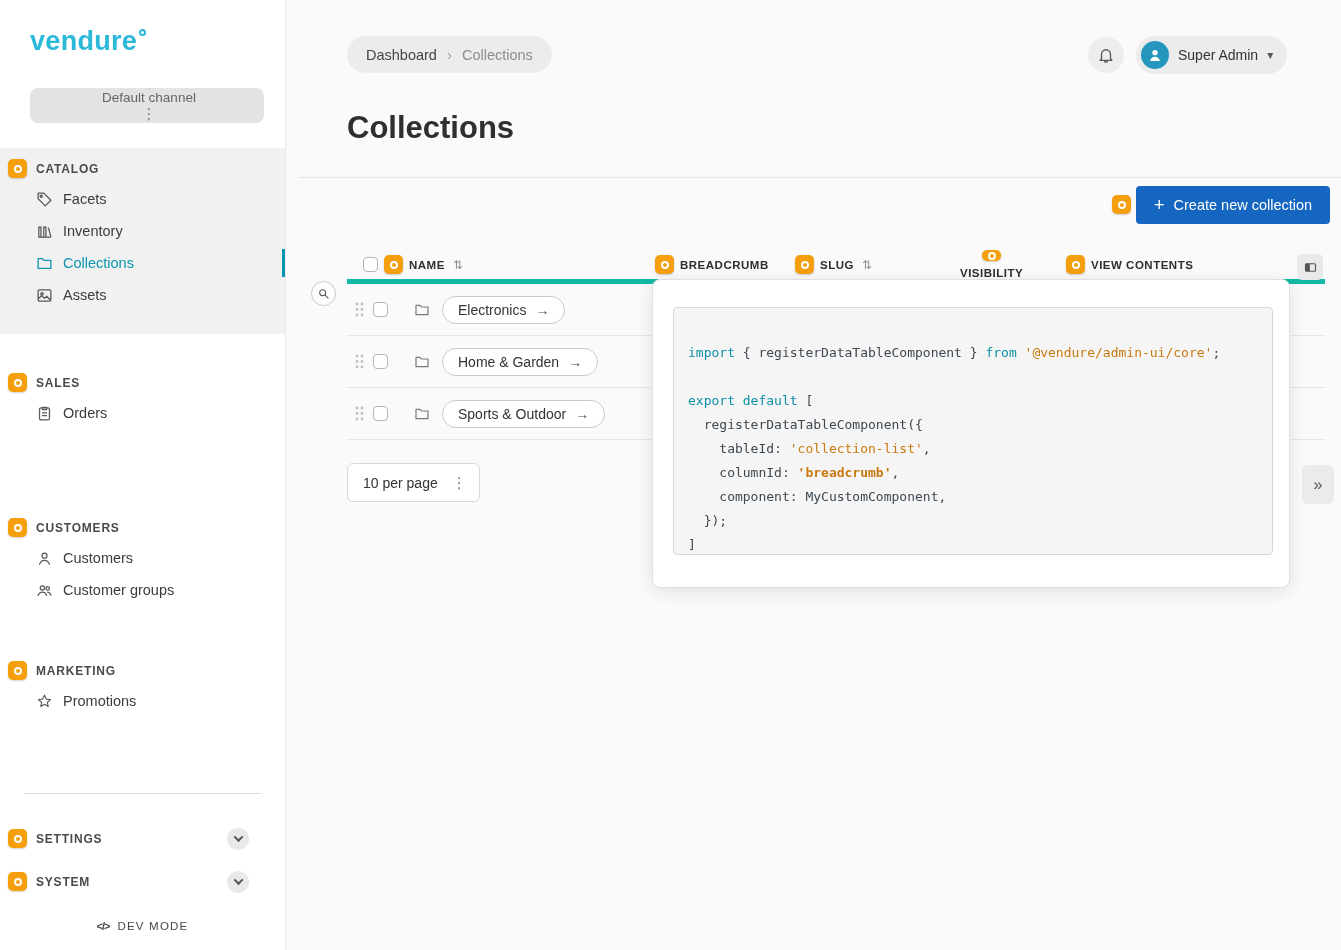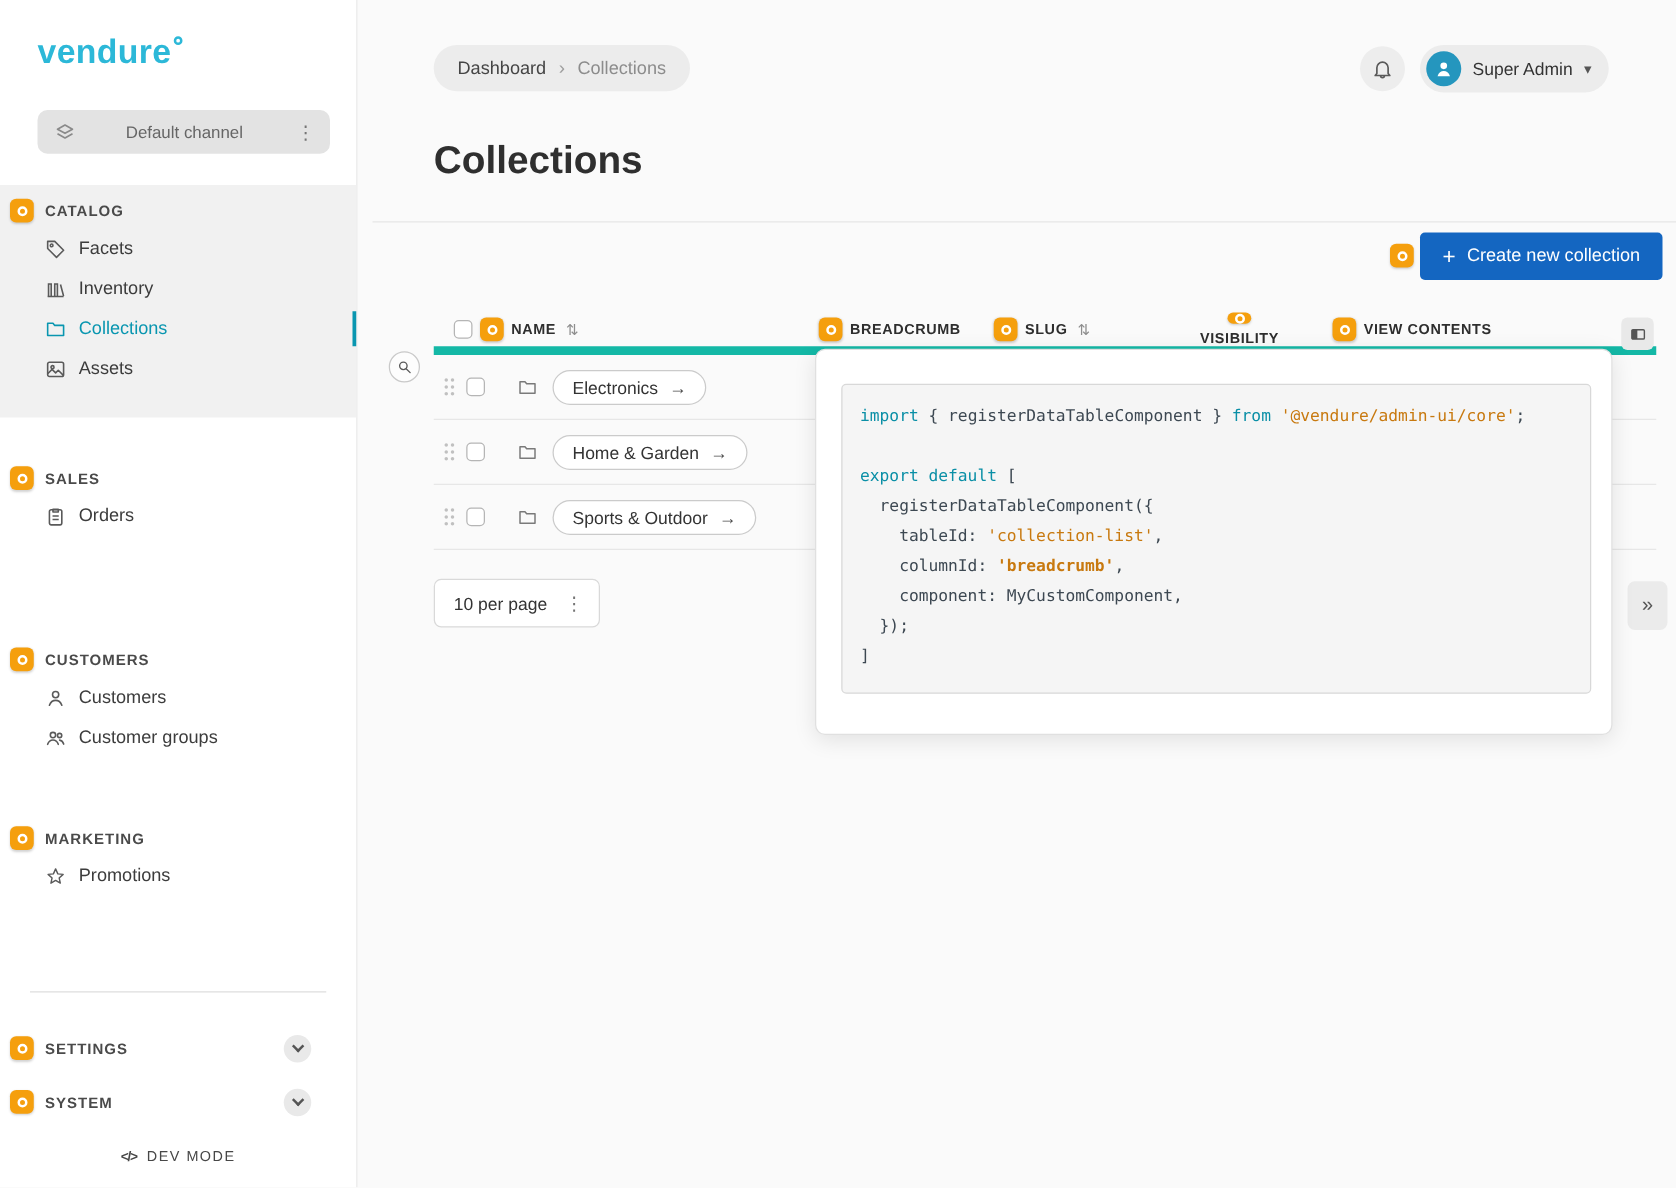--- a/index.html
+++ b/index.html
@@ -6,21 +6,21 @@
   html,body { width:1341px; height:950px; }
   body { font-family:"Liberation Sans","DejaVu Sans",sans-serif; background:#fafafa; color:#333; }
   [data-interactable="true"] { cursor:pointer; }
 
   .app { position:relative; width:1341px; height:950px; overflow:hidden; background:#fafafa; }
 
   
   .sidebar { position:absolute; left:0; top:0; width:286px; height:950px; background:#ffffff; border-right:1px solid #e9e9e9;text-decoration:underline; }
   .logo { position:absolute; left:30px; top:26px; font-size:27px; font-weight:bold; color:#2cb8d8; letter-spacing:.3px; }
   .logo-ring { display:inline-block; width:7px; height:7px; border:2px solid #2cb8d8; border-radius:50%; margin-left:2px; vertical-align:14px; }
-  .channel { position:absolute; left:30px; top:88px; width:234px; height:35px; background:#e3e3e3; border-radius:8px; display:flex; align-items:center; padding:0 10px 0 14px; }
+  .channel { position:absolute; left:30px; top:88px; width:234px; height:35px; background:#e3e3e3; border-radius:8px; display:flex; align-items:center; padding:0 10px 0 14px;flex-direction:column; }
   .channel-label { flex:1; text-align:center; font-size:13.5px; color:#666; }
   .kebab { font-size:15px; color:#757575; padding:0 2px; }
 
   .nav { position:absolute; top:148px; left:0; right:0; }
   .nav-section { }
   .nav-section.active-bg { background:#f1f1f1; padding:6px 0 23px; }
   .section-header { display:flex; align-items:center; gap:9px; padding:5px 10px 5px 8px; position:relative; }
   .section-label { font-size:12px; font-weight:bold; color:#4a4a4a; letter-spacing:.8px; }
   .obadge { width:19px; height:19px; min-width:19px; border-radius:5px; background:#f59f0d; display:inline-flex; align-items:center; justify-content:center; box-shadow:0 1px 2px rgba(0,0,0,.18); }
   .obadge .ring { width:8px; height:8px; border:2px solid #fff; border-radius:50%; }
@@ -52,41 +52,41 @@
 
   .page-title { position:absolute; left:49px; top:110px; font-size:31px; font-weight:bold; color:#2f2f2f; }
   .hdivider { position:absolute; top:177px; left:0; right:0; border-top:1px solid #e6e6e6; }
 
   .create-badge { position:absolute; left:814px; top:195px; }
   .create-btn { position:absolute; left:838px; top:186px; height:38px; background:#1466c1; border:none; border-radius:4px; color:#fff; font-size:14.5px; font-family:inherit; display:flex; align-items:center; gap:9px; padding:0 18px; }
   .plus-glyph { font-size:18px; font-weight:normal; line-height:1; }
 
   
   .table { position:absolute; left:49px; top:250px; width:978px; }
-  .thead { position:relative; height:34px; border-bottom:7px solid #14b8a6; }
+  .thead { position:relative; height:34px; border-bottom:5px solid #14b8a6; }
   .th-group { position:absolute; top:0; bottom:0; display:flex; align-items:center; gap:6px; }
   .th-label { font-size:11.5px; font-weight:bold; color:#2e2e2e; letter-spacing:.5px; }
   .sort { font-size:12px; color:#8e8e8e; margin-left:2px; }
   .checkbox { width:15px; height:15px; border:1.5px solid #b5b5b5; border-radius:4px; background:#fff; display:inline-block; }
   .th-name { left:16px; } .th-breadcrumb { left:308px; } .th-slug { left:448px; } .th-visibility { left:613px;flex-direction:column; } .th-viewcontents { left:719px; }
   .col-settings { position:absolute; right:2px; top:4px; width:26px; height:26px; background:#e9e9e9; border-radius:5px; display:flex; align-items:center; justify-content:center; }
   .search-btn { position:absolute; left:13px; top:281px; width:25px; height:25px; border-radius:50%; background:#fdfdfd; border:1px solid #c9c9c9; display:flex; align-items:center; justify-content:center; }
   .trow { position:relative; height:52px; border-bottom:1px solid #e7e7e7; display:flex; align-items:center; padding-left:8px; }
   .drag { display:flex; margin-right:9px; }
   .trow .checkbox { margin-right:26px; }
   .folder { margin-right:12px; }
   .chip { display:inline-flex; align-items:center; gap:9px; border:1px solid #cbcbcb; border-radius:16px; background:#fff; padding:5px 15px; font-size:14px; color:#333; }
   .chip-arrow { color:#4d4d4d; font-size:14px; }
 
   .per-page { position:absolute; left:49px; top:463px; height:39px; background:#fff; border:1px solid #d9d9d9; border-radius:6px; display:flex; align-items:center; gap:12px; padding:0 10px 0 15px; font-size:14px; color:#333; }
   .next-btn { position:absolute; left:1004px; top:465px; width:32px; height:39px; background:#ebebeb; border-radius:6px; display:flex; align-items:center; justify-content:center; font-size:16px; color:#555; }
 
   
   .popover { position:absolute; left:354px; top:279px; width:638px; height:309px; background:#fff; border:1px solid #e0e0e0; border-radius:8px; box-shadow:0 4px 18px rgba(0,0,0,.10); z-index:10; }
-  .code-block { position:absolute; left:20px; top:27px; width:600px; height:248px; background:#f5f5f5; border:1px solid #d8d8d8; border-radius:4px; padding:14px 0 0 14px; overflow:hidden; }
+  .code-block { position:absolute; left:20px; top:27px; width:600px; height:248px; background:#f5f5f5; border:1px solid #d8d8d8; border-radius:4px; padding:33px 0 0 14px; overflow:hidden; }
   .code-line { white-space:pre; font-family:"DejaVu Sans Mono","Liberation Mono",monospace; font-size:13px; line-height:24px; }
   .tok-plain { color:#3d4852; }
   .tok-kw { color:#0a8fa6; }
   .tok-str { color:#c8790f; }
   .tok-strb { color:#c8790f; font-weight:bold; }
 </style>
 </head>
 <body>
 
 <div class="app" data-interactable="false">

